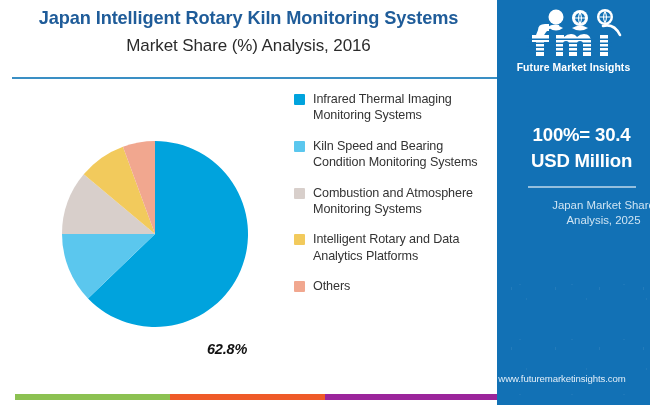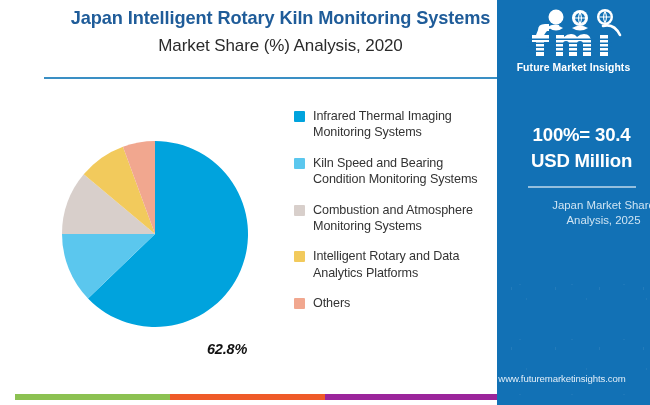--- a/index.html
+++ b/index.html
@@ -14,21 +14,20 @@
     width: 650px; height: 405px;
     background: #ffffff;
   }
 
   
   .header {
     position: absolute;
     left: 0; top: 0;
     width: 497px; height: 79px;
     background: #ffffff;
-    margin-left: 32px;
   }
   .title-main {
     position: absolute;
     left: 0; top: 8px;
     width: 497px;
     text-align: center;
     font-size: 18.2px;
     font-weight: bold;
     color: #1F5C99;
     letter-spacing: -0.1px;
@@ -71,21 +70,20 @@
     color: #111111;
     letter-spacing: -0.2px;
     font-style: italic;
   }
 
   
   .legend {
     position: absolute;
     left: 294px; top: 12px;
     width: 200px;
-    margin-top: 17px;
   }
   .legend-item {
     display: flex;
     align-items: flex-start;
     margin-bottom: 14px;
   }
   .legend-swatch {
     flex: 0 0 auto;
     width: 11px; height: 11px;
     margin-top: 3px;
@@ -184,21 +182,21 @@
   }
   .strip-seg { position: absolute; top: 0; height: 6px; }
 </style>
 </head>
 <body>
 
 <div id="root">
 
   <div class="header">
     <div class="title-main">Japan Intelligent Rotary Kiln Monitoring Systems</div>
-    <div class="title-sub">Market Share (%) Analysis, 2020</div>
+    <div class="title-sub">Market Share (%) Analysis, 2016</div>
     <div class="header-rule"></div>
   </div>
 
   <div class="chart-area">
 
     <div class="pie-wrap">
       <svg class="pie-svg" viewBox="0 0 186 186">
         <g id="pie-slices">
             <path d="M 93 93 L 93.00 0.00 A 93 93 0 1 1 26.01 157.51 Z" fill="#00A3DD"></path>
             <path d="M 93 93 L 26.01 157.51 A 93 93 0 0 1 0.00 93.00 Z" fill="#5BC7EE"></path>

